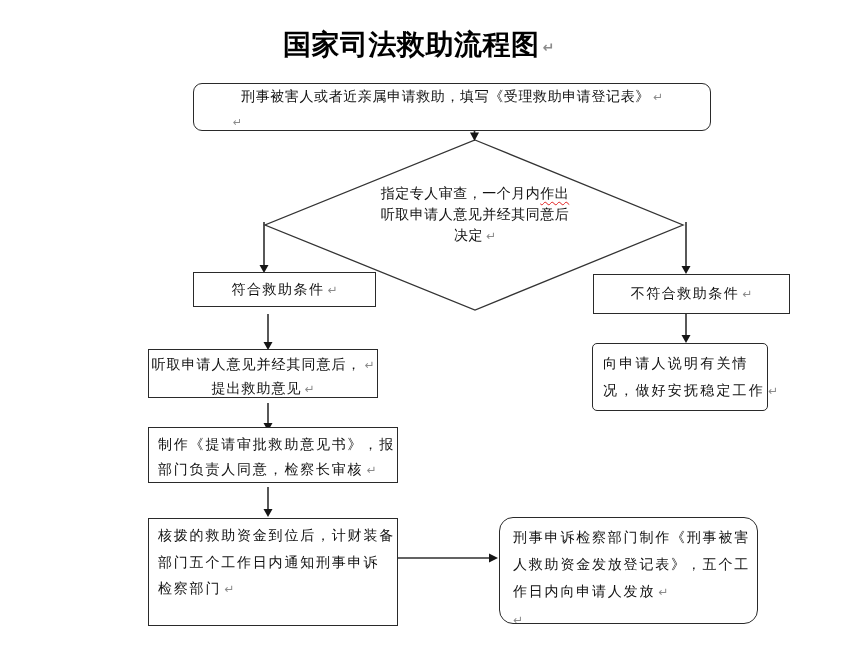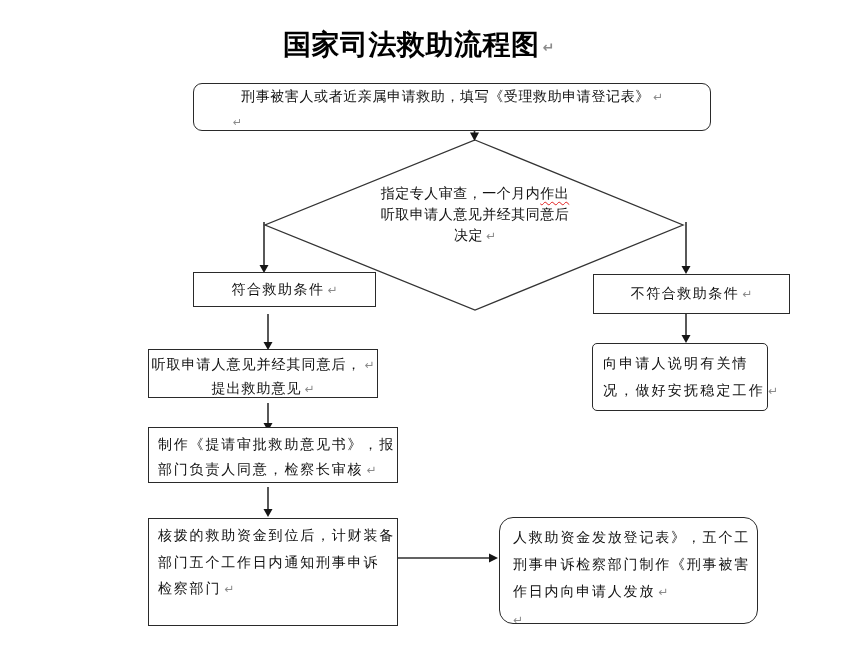--- a/index.html
+++ b/index.html
@@ -195,22 +195,22 @@
   </div>
 
   <div class="box node-explain">
     <div class="ln">向申请人说明有关情</div>
     <div class="ln">
       <span>况，做好安抚稳定工作</span><span class="mark">↵</span>
     </div>
   </div>
 
   <div class="box node-issue">
+    <div class="ln">刑事申诉检察部门制作《刑事被害</div>
     <div class="ln">人救助资金发放登记表》，五个工</div>
-    <div class="ln">刑事申诉检察部门制作《刑事被害</div>
     <div class="ln">
       <span>作日内向申请人发放</span><span class="mark">↵</span>
     </div>
     <div class="ln">
       <span class="mark" style="margin-left:0;">↵</span>
     </div>
   </div>
 
 </div>
 

